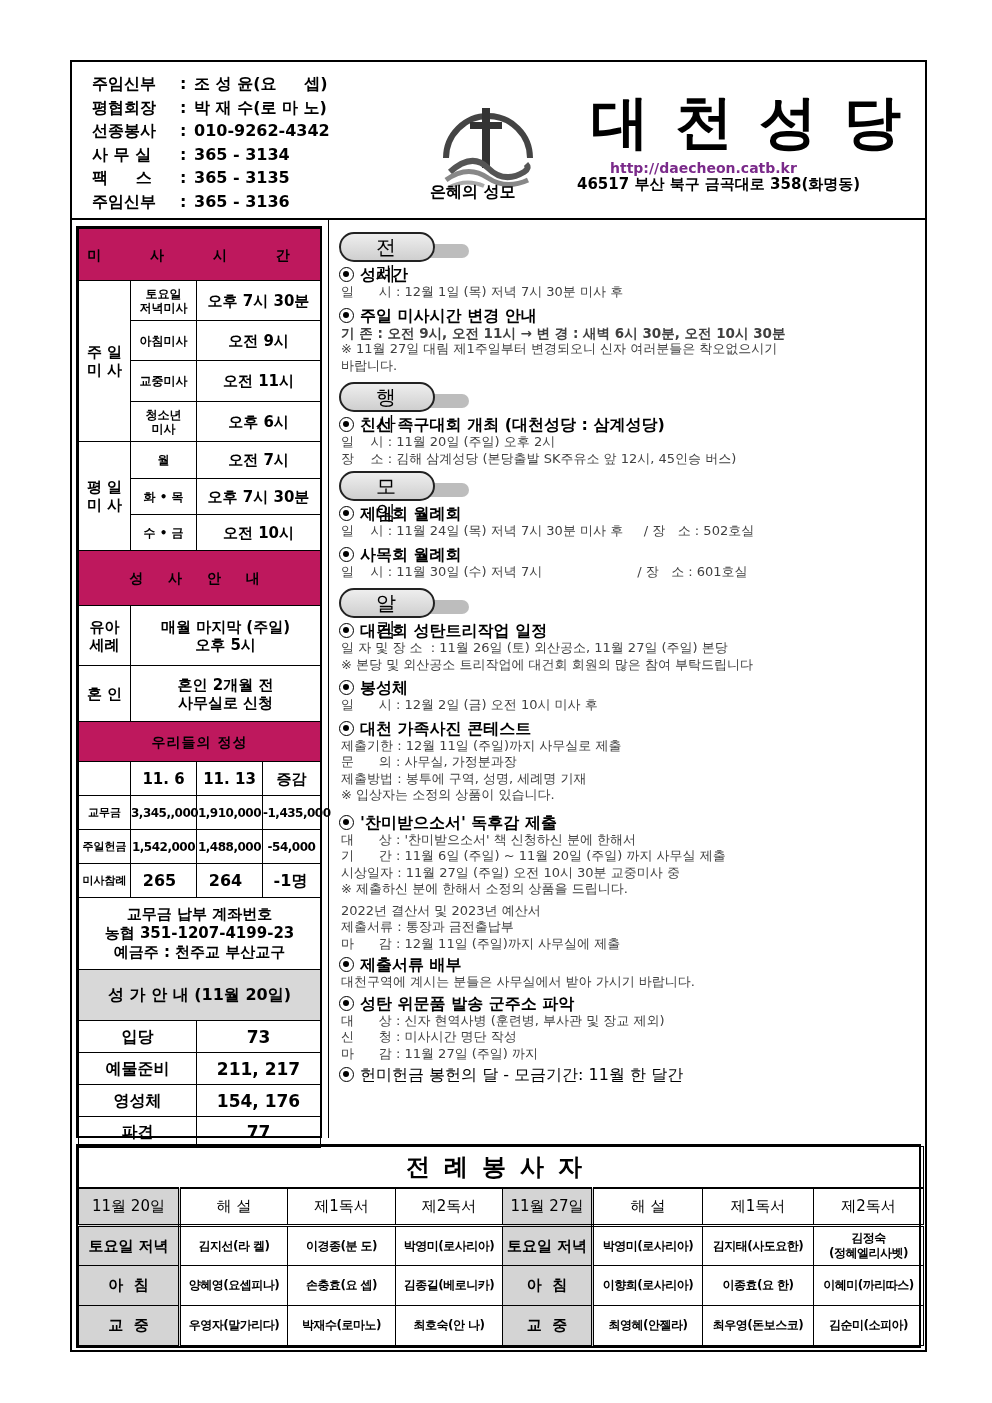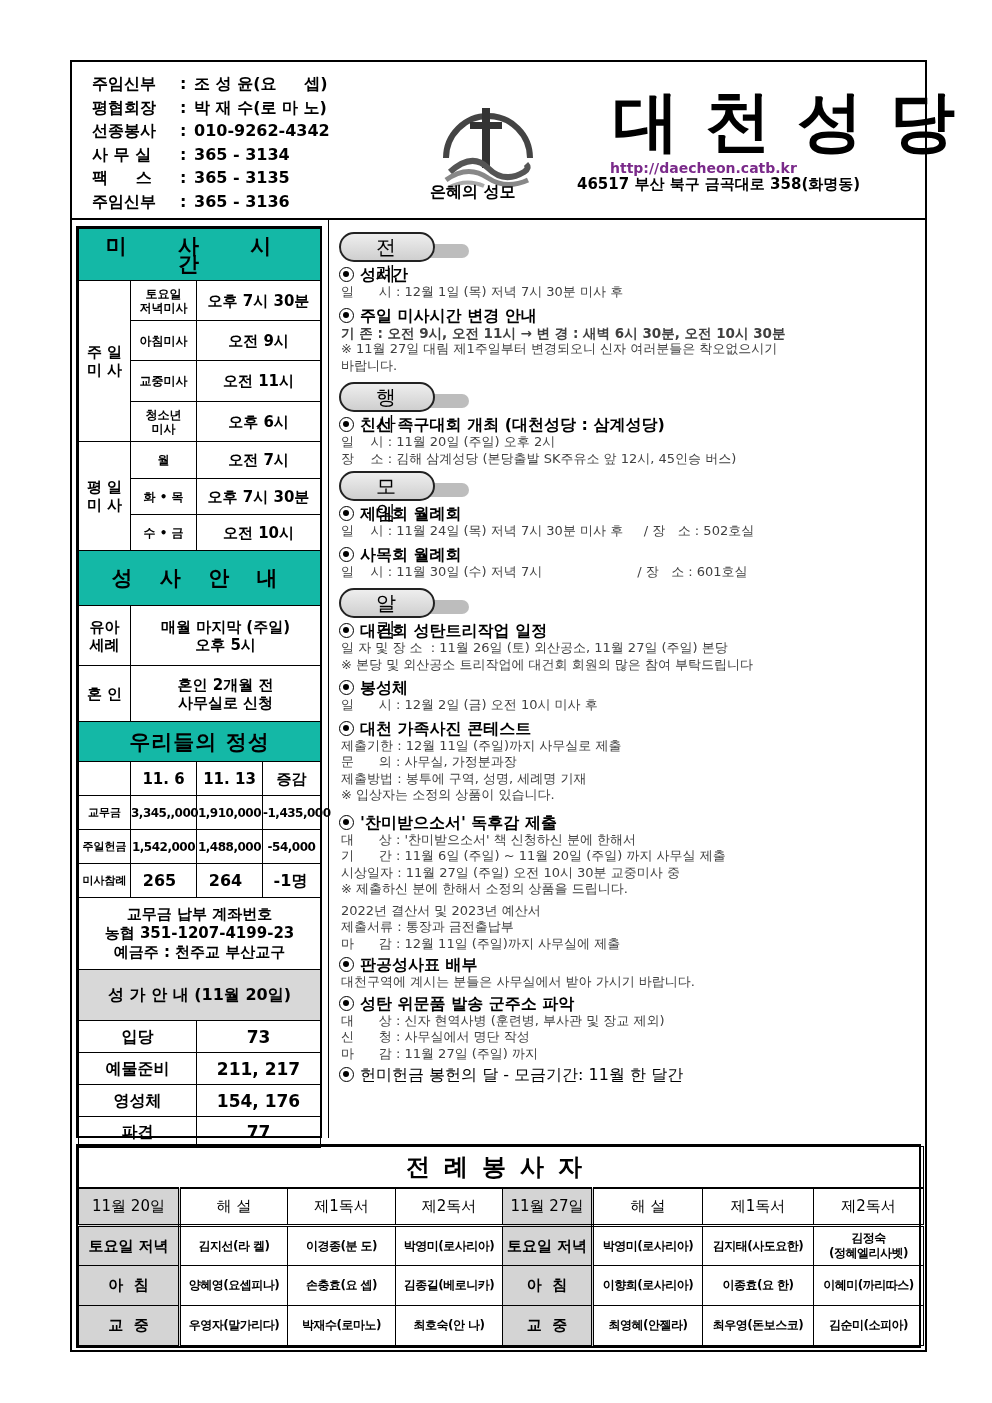--- a/index.html
+++ b/index.html
@@ -9,29 +9,29 @@
   .page { position: absolute; left: 70px; top: 60px; width: 857px; height: 1292px; border: 2px solid #000; }
 
   
   .header { position: absolute; left: 0; top: 0; width: 853px; height: 158px; border-bottom: 2px solid #000; }
   .info { position: absolute; left: 20px; top: 10px; font-size: 16px; font-weight: bold; line-height: 23.5px; }
   .info-row { display: flex; white-space: pre; }
   .info-row .lbl { width: 88px; display: inline-block; }
   .info-row .sep { width: 14px; display: inline-block; }
   .logo { position: absolute; left: 360px; top: 26px; width: 110px; height: 120px; }
   .logo-caption { position: absolute; left: 358px; top: 120px; font-size: 16px; font-weight: bold; white-space: nowrap; }
-  .title { position: absolute; left: 541px; top: 28px; font-size: 66px; font-weight: bold; letter-spacing: 26px; line-height: 64px; white-space: nowrap; font-family: "DejaVu Sans", sans-serif; }
+  .title { position: absolute; left: 519px; top: 28px; font-size: 58px; font-weight: bold; letter-spacing: 26px; line-height: 64px; white-space: nowrap; font-family: "DejaVu Sans", sans-serif; }
   .url { position: absolute; left: 538px; top: 98px; font-size: 14px; font-weight: bold; color: #7a2a8a; }
   .address { position: absolute; left: 505px; top: 113px; font-size: 15px; font-weight: bold; white-space: nowrap; }
 
   
   .left { position: absolute; left: 4px; top: 164px; width: 246px; height: 912px; border: 2px solid #000; }
   .lt { width: 100%; border-collapse: collapse; table-layout: fixed; }
   .lt td { border: 1px solid #000; text-align: center; vertical-align: middle; font-weight: bold; font-size: 15px; line-height: 18px; }
-  .lt .head { background: #14b8a6; font-size: 21px; letter-spacing: 2px; }
+  .lt .head { background: #be185d; font-size: 14px; letter-spacing: 2px; }
   .lt .small { font-size: 12px; line-height: 14px; }
   .lt .tiny { font-size: 11px; }
   .lt .num { font-size: 12px; letter-spacing: -0.5px; }
   .lt .bignum { font-size: 16px; padding-right: 8px; }
 
   
   .right { position: absolute; left: 256px; top: 158px; width: 597px; height: 918px; border-left: 1px solid #000; padding: 8px 0 0 10px; }
   .pill-wrap { position: relative; height: 34px; margin-top: 2px; }
   .pill { position: absolute; left: 0; top: 2px; width: 96px; height: 30px; border: 2px solid #222; border-radius: 16px; background: linear-gradient(#eee, #cfcfcf); font-size: 20px; text-align: center; line-height: 26px; letter-spacing: 14px; padding-left: 12px; z-index: 2; }
   .pill-shadow { position: absolute; left: 70px; top: 14px; width: 60px; height: 14px; background: #bdbdbd; border-radius: 0 8px 8px 0; z-index: 1; }
@@ -278,28 +278,28 @@
       <div class="line">※ 제출하신 분에 한해서 소정의 상품을 드립니다.</div>
     </div>
     <div class="gap"></div>
     <div class="item">
       <div class="line">2022년 결산서 및 2023년 예산서</div>
       <div class="line">제출서류 : 통장과 금전출납부</div>
       <div class="line">마      감 : 12월 11일 (주일)까지 사무실에 제출</div>
     </div>
     <div class="gap" style="height:2px"></div>
     <div class="item">
-      <div class="item-title"><span class="bullet"></span><span>판공성사표 배부</span></div>
+      <div class="item-title"><span class="bullet"></span><span>제출서류 배부</span></div>
       <div class="line">대천구역에 계시는 분들은 사무실에서 받아 가시기 바랍니다.</div>
     </div>
     <div class="gap" style="height:2px"></div>
     <div class="item">
       <div class="item-title"><span class="bullet"></span><span>성탄 위문품 발송 군주소 파악</span></div>
       <div class="line">대      상 : 신자 현역사병 (훈련병, 부사관 및 장교 제외)</div>
-      <div class="line">신      청 : 사무실에서 명단 작성</div>
+      <div class="line">신      청 : 미사시간 명단 작성</div>
       <div class="line">마      감 : 11월 27일 (주일) 까지</div>
     </div>
     <div class="gap" style="height:2px"></div>
     <div class="item">
       <div class="item-title"><span class="bullet"></span><span style="font-weight:normal">헌미헌금 봉헌의 달 - 모금기간: 11월 한 달간</span></div>
     </div>
   </div>
 
   <div class="bottom">
     <table class="bt">

